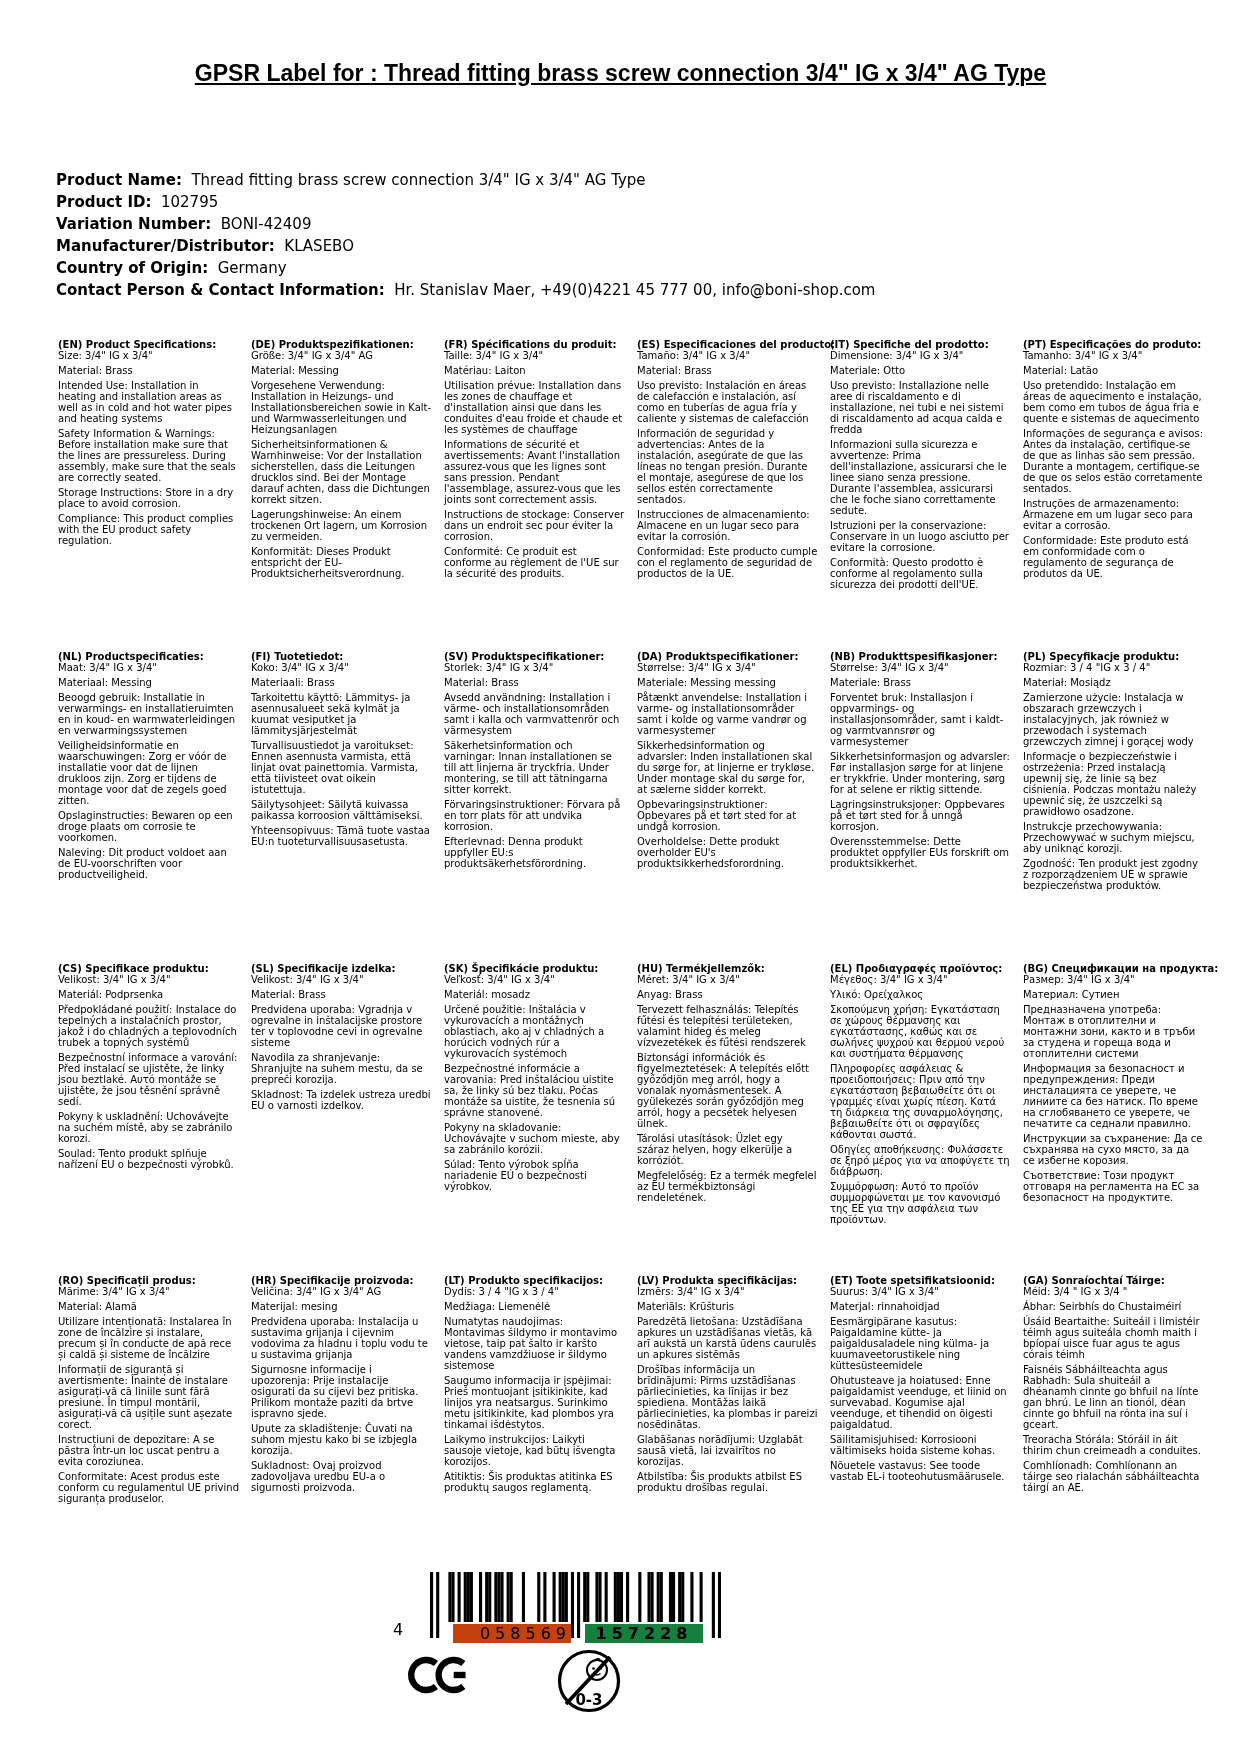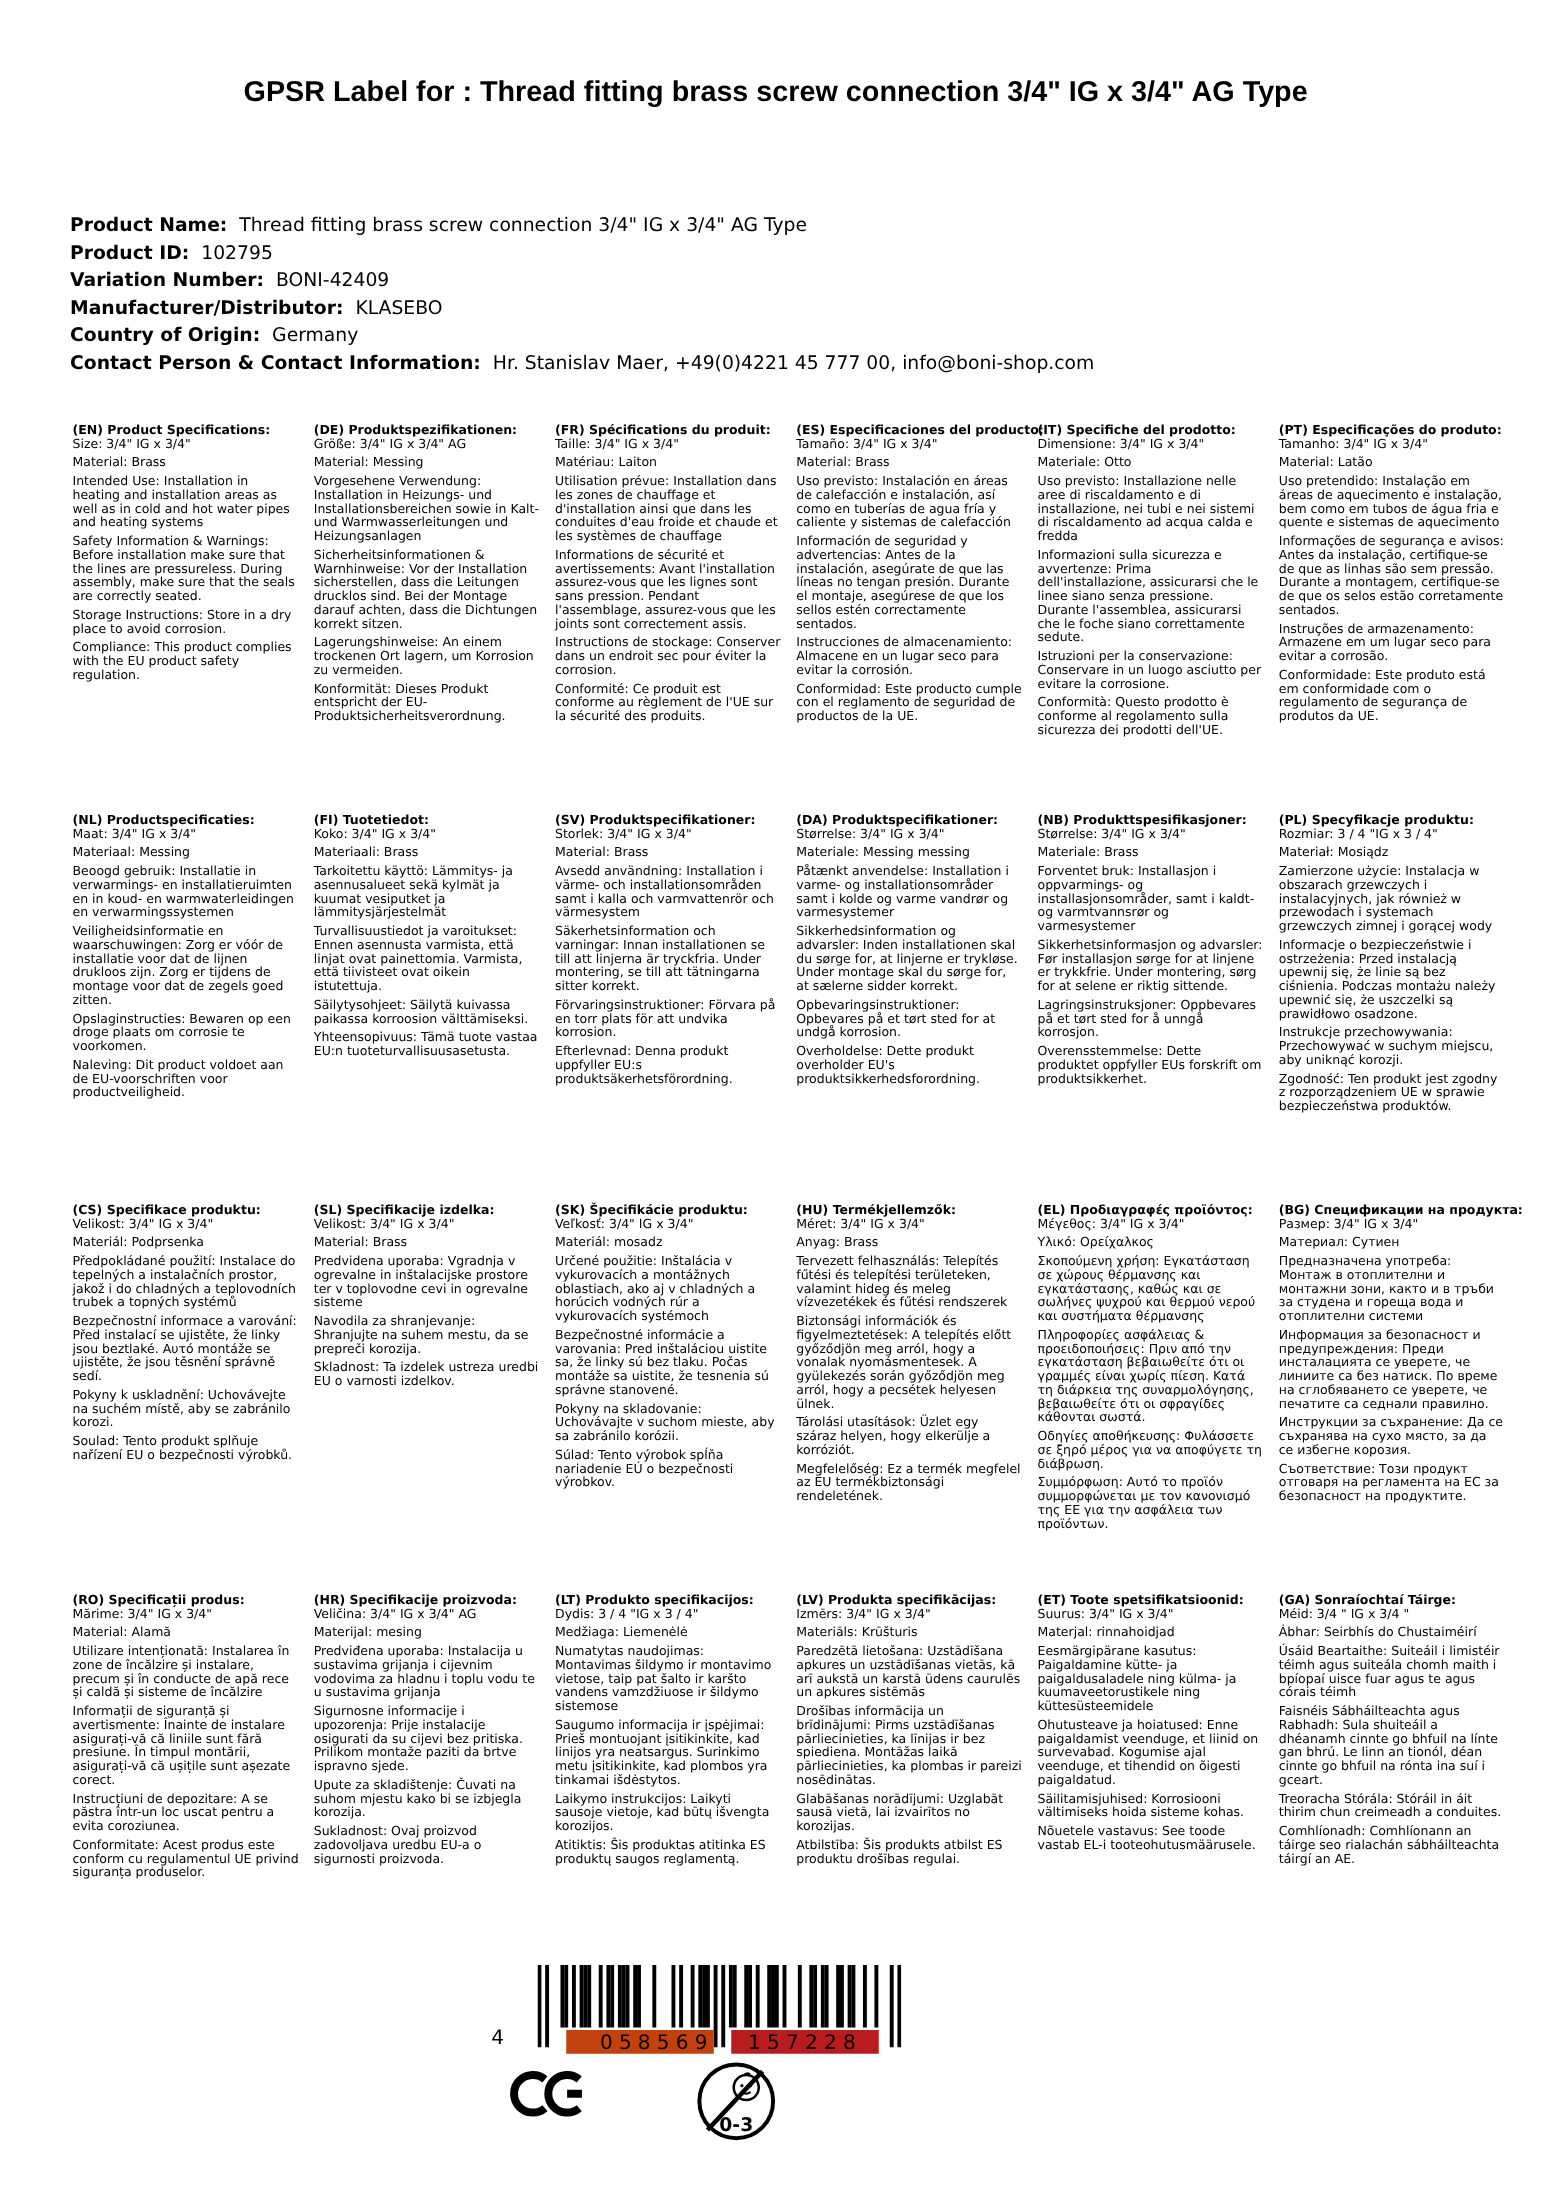--- a/index.html
+++ b/index.html
@@ -15,21 +15,21 @@
   }
   .title {
     position: absolute;
     top: 57px; left: 0; width: 100%;
     text-align: center;
     font-family: "Liberation Sans", sans-serif;
     font-weight: 700;
     font-size: 23px;
     line-height: 33px;
   }
-  .title-inner { max-width: 880px; margin: 0 auto; }
+  .title-inner { max-width: 880px; margin: 0 auto; text-decoration: underline; }
 
   .product-info {
     position: absolute;
     top: 169px; left: 56px;
     font-size: 15px;
     line-height: 22px;
   }
   .pi-label { font-weight: 700; }
 
   .specs-grid {
@@ -51,21 +51,21 @@
     width: 335px; height: 72px;
   }
   .barcode svg { position: absolute; left: 37px; top: 0; }
   .bc-digit {
     position: absolute;
     font-size: 16px;
     font-family: "DejaVu Sans", sans-serif;
   }
   .bc-first { left: 0; top: 48px; }
   .bc-g1 { left: 60px; top: 52px; width: 118px; text-align: right; letter-spacing: 5px; background:#c2410c; }
-  .bc-g2 { left: 192px; top: 52px; width: 118px; text-align: center; letter-spacing: 5px; background:#b91c1c; }
+  .bc-g2 { left: 192px; top: 52px; width: 118px; text-align: center; letter-spacing: 5px; background:#15803d;font-weight:bold; }
 
   .ce-mark { position: absolute; top: 1654px; left: 408px; }
   .age-warning { position: absolute; top: 1644px; left: 556px; }
 </style>
 </head>
 <body>
 
 <div class="page">
 
   <div class="title">

